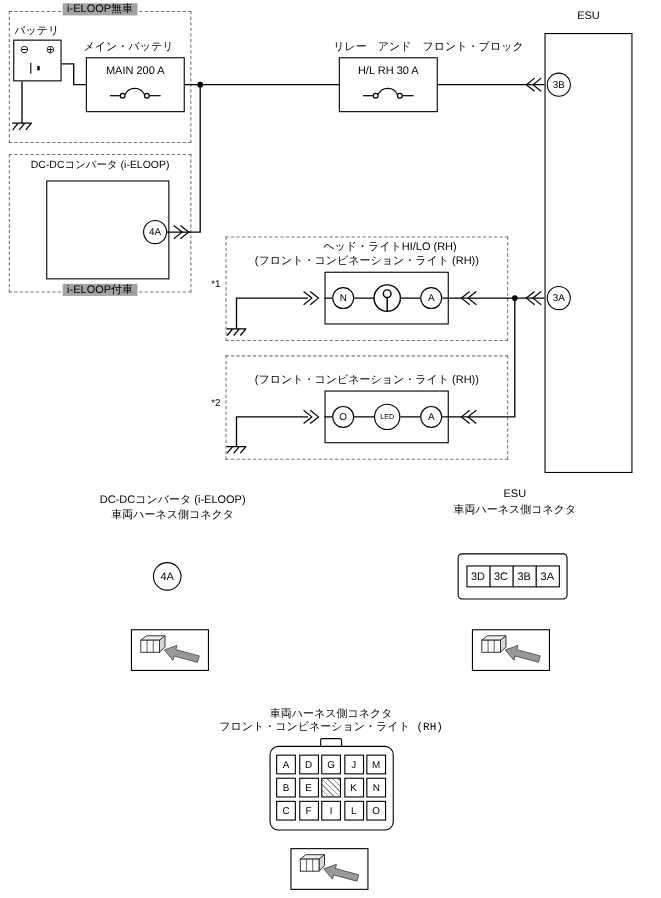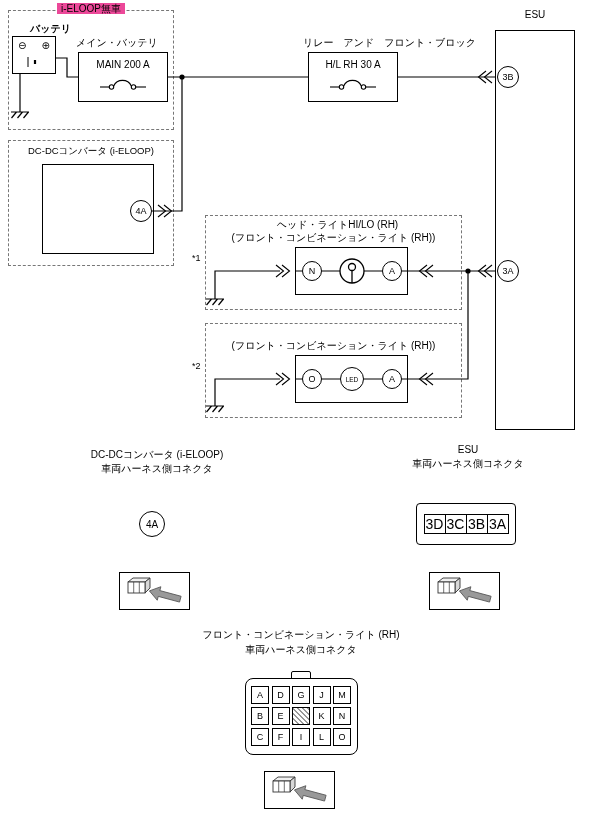--- a/index.html
+++ b/index.html
@@ -5,44 +5,44 @@
   * { box-sizing: border-box; margin: 0; padding: 0; }
   body { background: #fff; }
   .canvas { position: relative; width: 601px; height: 816px; background: #fff;
             font-family: "Liberation Sans", "DejaVu Sans", sans-serif; color: #000; overflow: hidden; }
   .abs { position: absolute; }
   .dashed { border: 1px dashed #777; }
   .solid { border: 1.5px solid #000; }
   .lbl { font-size: 10px; line-height: 12px; white-space: nowrap; }
   .sm  { font-size: 9px; }
   .ctr { text-align: center; }
-  .badge { background: #ec4899; padding: 0 4px; }
+  .badge { background: #a3a3a3; padding: 0 4px; }
   .circle { position: absolute; background: #fff; border: 1.4px solid #000; border-radius: 50%;
             display: flex; align-items: center; justify-content: center; font-size: 9px; z-index: 3; }
   .battterms { display: flex; justify-content: space-between; padding: 3px 5px 0 5px; font-size: 10px; }
   .ecell { width: 22px; height: 20px; border: 1px solid #000; margin-left: -1px; background: #fff;
-           display: flex; align-items: center; justify-content: center; font-size: 14px; }
+           display: flex; align-items: center; justify-content: center; font-size: 10px; }
   .ecell:first-child { margin-left: 0; }
   .pcell { width: 18px; height: 18px; border: 1px solid #000; background: #fff;
            display: flex; align-items: center; justify-content: center; font-size: 9px; }
   .hatch { background: repeating-linear-gradient(45deg, #999 0, #999 1px, #fff 1px, #fff 3.5px); }
   .prow { display: flex; gap: 2.5px; }
   .iconbox { position: absolute; border: 1px solid #000; background: #fff;
              display: flex; align-items: center; justify-content: center; }
   .overlay { position: absolute; left: 0; top: 0; z-index: 5; pointer-events: none; }
 </style>
 </head>
 <body>
 
 <div class="canvas">
 
   <div class="abs dashed" style="left:8px;top:10px;width:166px;height:120px;"></div>
   <div class="abs lbl ctr" style="left:8px;top:3px;width:166px;z-index:2;"><span class="badge">i-ELOOP無車</span></div>
 
-  <div class="abs lbl" style="left:30px;top:23px;font-weight:bold;">バッテリ</div>
+  <div class="abs lbl" style="left:13px;top:23px;">バッテリ</div>
   <div class="abs" style="left:12px;top:36px;width:44px;height:38px;border:1.2px solid #000;">
     <div class="battterms">
       <span>⊖</span>
       <span>⊕</span>
     </div>
   </div>
 
   <div class="abs lbl" style="left:76px;top:37px;">メイン・バッテリ</div>
   <div class="abs solid" style="left:78px;top:52px;width:90px;height:50px;"></div>
   <div class="abs lbl ctr" style="left:78px;top:59px;width:90px;">MAIN 200 A</div>
@@ -53,23 +53,24 @@
 
   <div class="abs lbl ctr" style="left:495px;top:9px;width:80px;">ESU</div>
   <div class="abs solid" style="left:495px;top:30px;width:80px;height:400px;"></div>
   <div class="circle" style="left:497px;top:66px;width:22px;height:22px;">3B</div>
   <div class="circle" style="left:497px;top:260px;width:22px;height:22px;">3A</div>
 
   <div class="abs dashed" style="left:8px;top:140px;width:166px;height:126px;"></div>
   <div class="abs lbl ctr" style="left:8px;top:145px;width:166px;font-size:9.5px;">DC-DCコンバータ (i-ELOOP)</div>
   <div class="abs solid" style="left:42px;top:164px;width:112px;height:90px;"></div>
   <div class="circle" style="left:130px;top:200px;width:22px;height:22px;">4A</div>
+  <div class="abs lbl ctr" style="left:8px;top:258px;width:166px;z-index:2;"><span class="badge">i-ELOOP付車</span></div>
 
   <div class="abs dashed" style="left:205px;top:215px;width:257px;height:95px;"></div>
-  <div class="abs lbl ctr" style="left:205px;top:219px;width:225px;padding-left:40px;">ヘッド・ライトHI/LO (RH)</div>
+  <div class="abs lbl ctr" style="left:222px;top:219px;width:225px;padding-left:40px;">ヘッド・ライトHI/LO (RH)</div>
   <div class="abs lbl ctr" style="left:205px;top:232px;width:257px;">(フロント・コンビネーション・ライト (RH))</div>
   <div class="abs solid" style="left:295px;top:247px;width:113px;height:48px;"></div>
   <div class="circle" style="left:302px;top:261px;width:20px;height:20px;">N</div>
   <div class="circle" style="left:382px;top:261px;width:20px;height:20px;">A</div>
   <div class="abs lbl sm" style="left:192px;top:252px;">*1</div>
 
   <div class="abs dashed" style="left:205px;top:323px;width:257px;height:95px;"></div>
   <div class="abs lbl ctr" style="left:205px;top:340px;width:257px;">(フロント・コンビネーション・ライト (RH))</div>
   <div class="abs solid" style="left:295px;top:355px;width:113px;height:48px;"></div>
   <div class="circle" style="left:302px;top:369px;width:20px;height:20px;">O</div>
@@ -111,21 +112,21 @@
         <polygon points="22,6 27,2 27,12 22,17" fill="#d8d8d8" stroke="#333" stroke-width="0.9"></polygon>
         <rect x="5" y="6" width="17" height="11" fill="#fff" stroke="#333" stroke-width="0.9"></rect>
         <path d="M10.7,6 V17 M16.3,6 V17" stroke="#333" stroke-width="0.7"></path>
       </g>
       <g transform="rotate(15 38 18)">
         <polygon points="26,18 36,11 36,15 58,15 58,21 36,21 36,25" fill="#999" stroke="#555" stroke-width="0.8"></polygon>
       </g>
     </svg>
   </div>
 
-  <div class="abs lbl ctr" style="left:141px;top:629px;width:320px;">フロント・コンビネーション・ライト (RH)</div>
+  <div class="abs lbl ctr" style="left:141px;top:657px;width:320px;font-family:Liberation Mono, monospace;">フロント・コンビネーション・ライト (RH)</div>
   <div class="abs lbl ctr" style="left:141px;top:644px;width:320px;">車両ハーネス側コネクタ</div>
 
   <div class="abs" style="left:291px;top:671px;width:20px;height:10px;border:1.3px solid #000;border-radius:2px;background:#fff;z-index:1;"></div>
   <div class="abs" style="left:245px;top:678px;width:113px;height:77px;border:1.5px solid #000;border-radius:8px;background:#fff;z-index:2;">
     <div style="position:absolute;left:5px;top:7px;display:flex;flex-direction:column;gap:3px;">
       <div class="prow">
         <div class="pcell">A</div>
         <div class="pcell">D</div>
         <div class="pcell">G</div>
         <div class="pcell">J</div>

